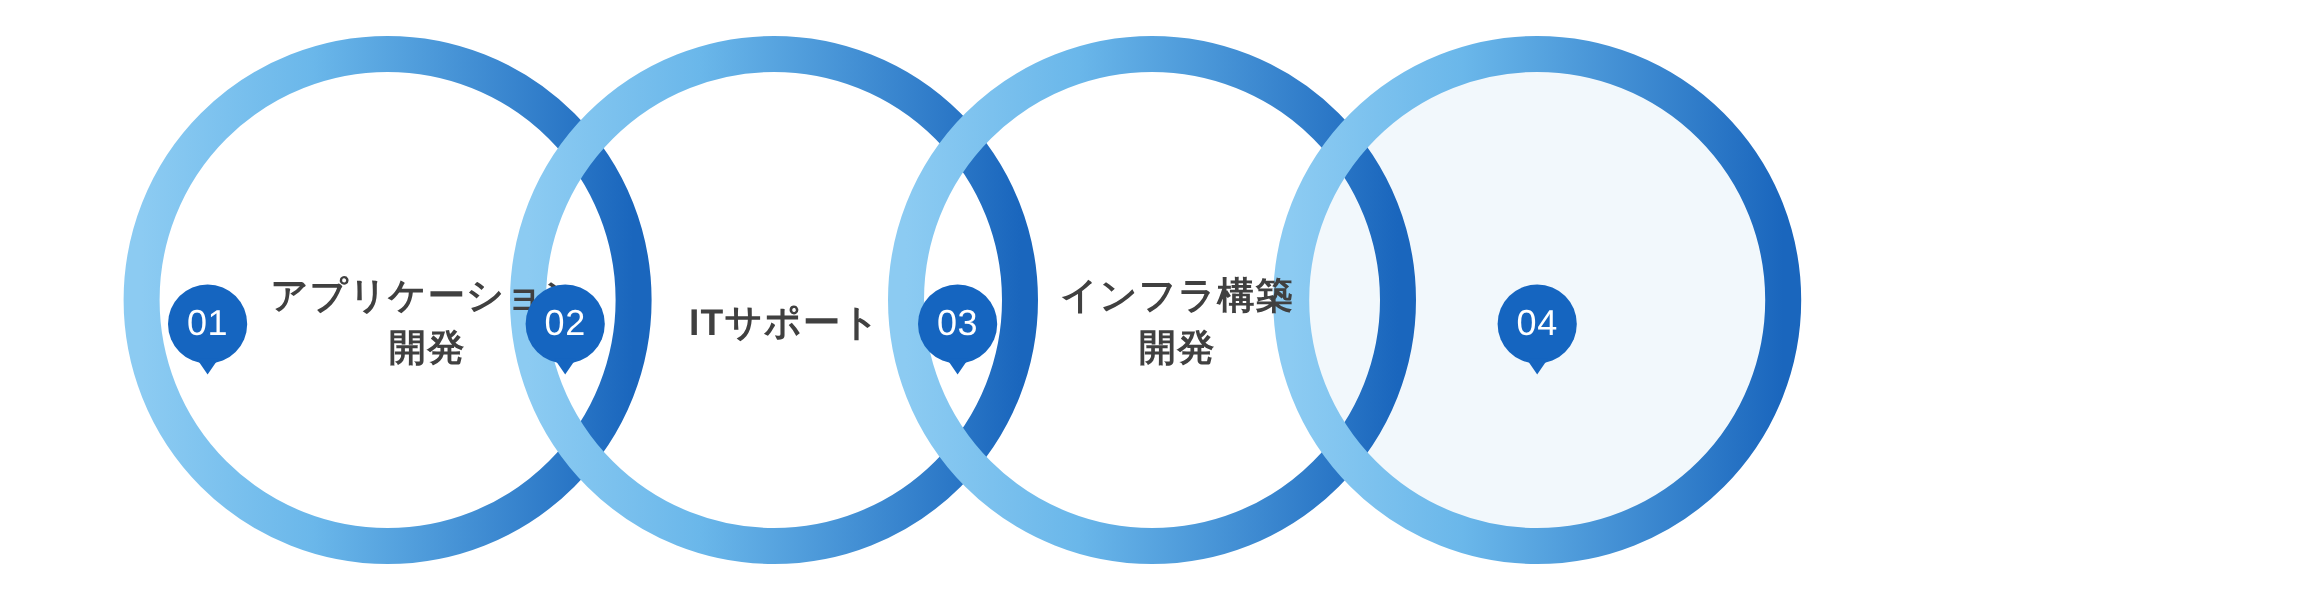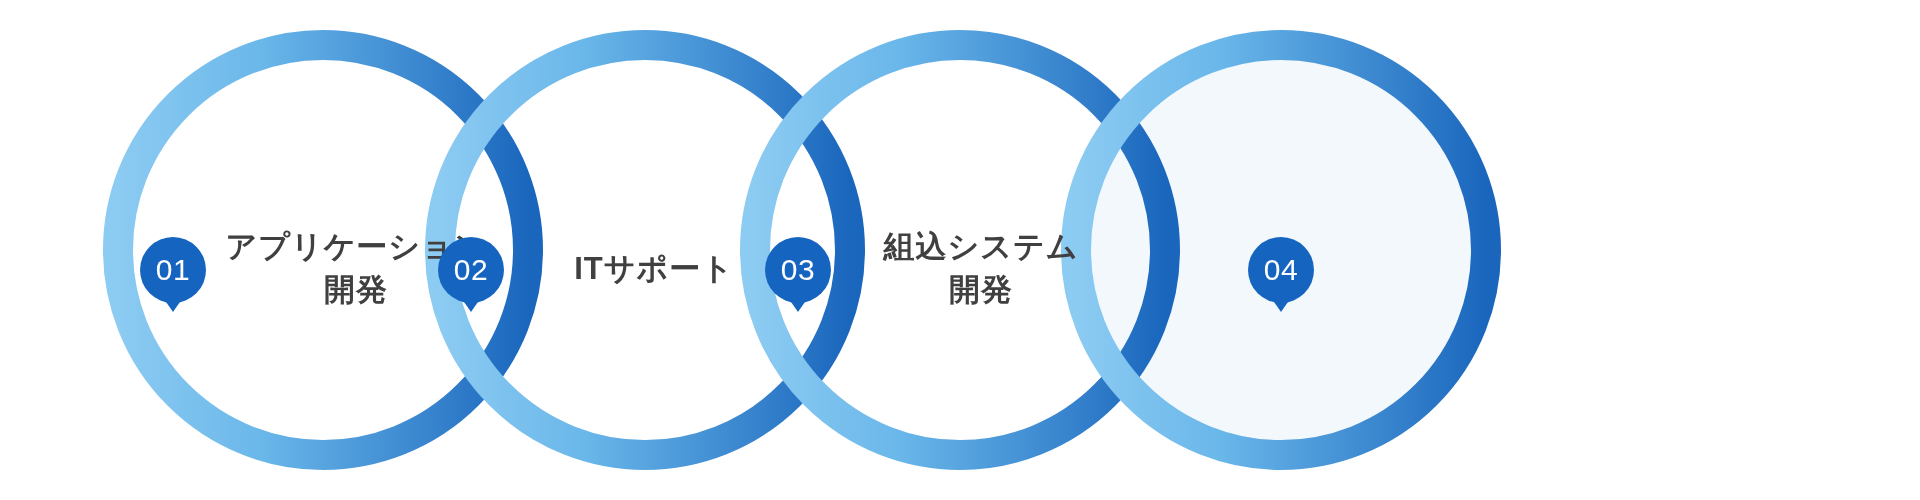--- a/index.html
+++ b/index.html
@@ -105,21 +105,21 @@
 開発</div>
   </div>
 
   <div class="node" style="left:401px;">
     <div class="badge">02</div>
     <div class="label">ITサポート</div>
   </div>
 
   <div class="node" style="left:728px;">
     <div class="badge">03</div>
-    <div class="label">組込システム
+    <div class="label">インフラ構築
 開発</div>
   </div>
 
   <div class="node" style="left:1061px;">
     <div class="badge">04</div>
   </div>
 
 </div>
 
 </body></html>

